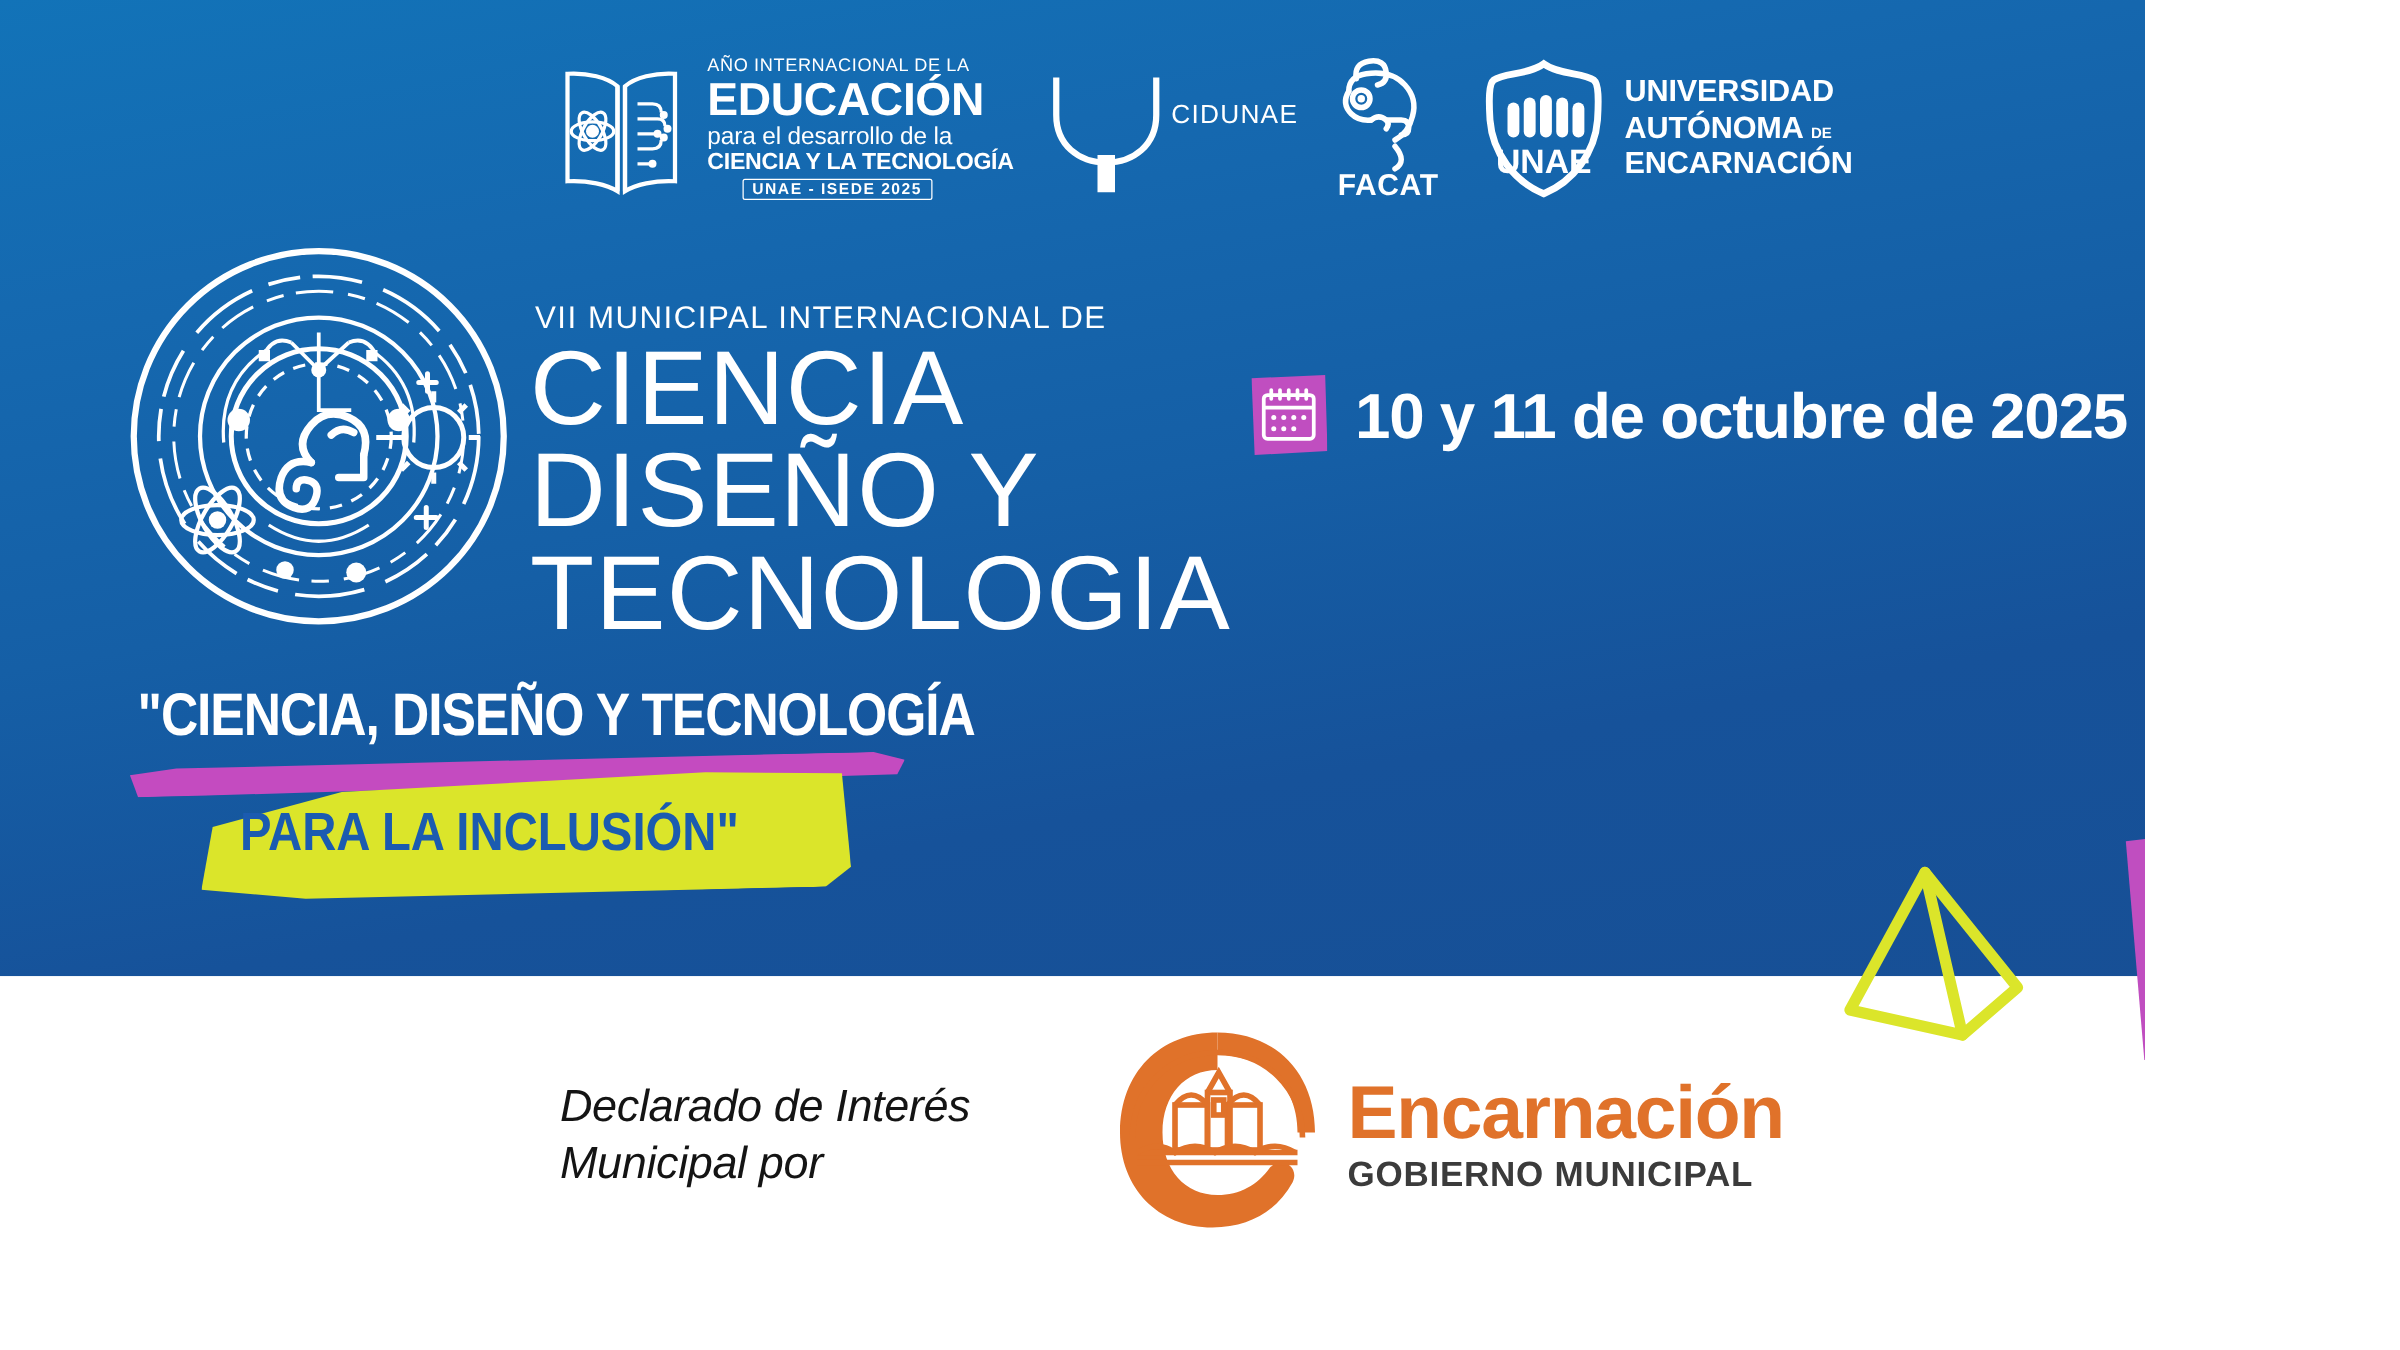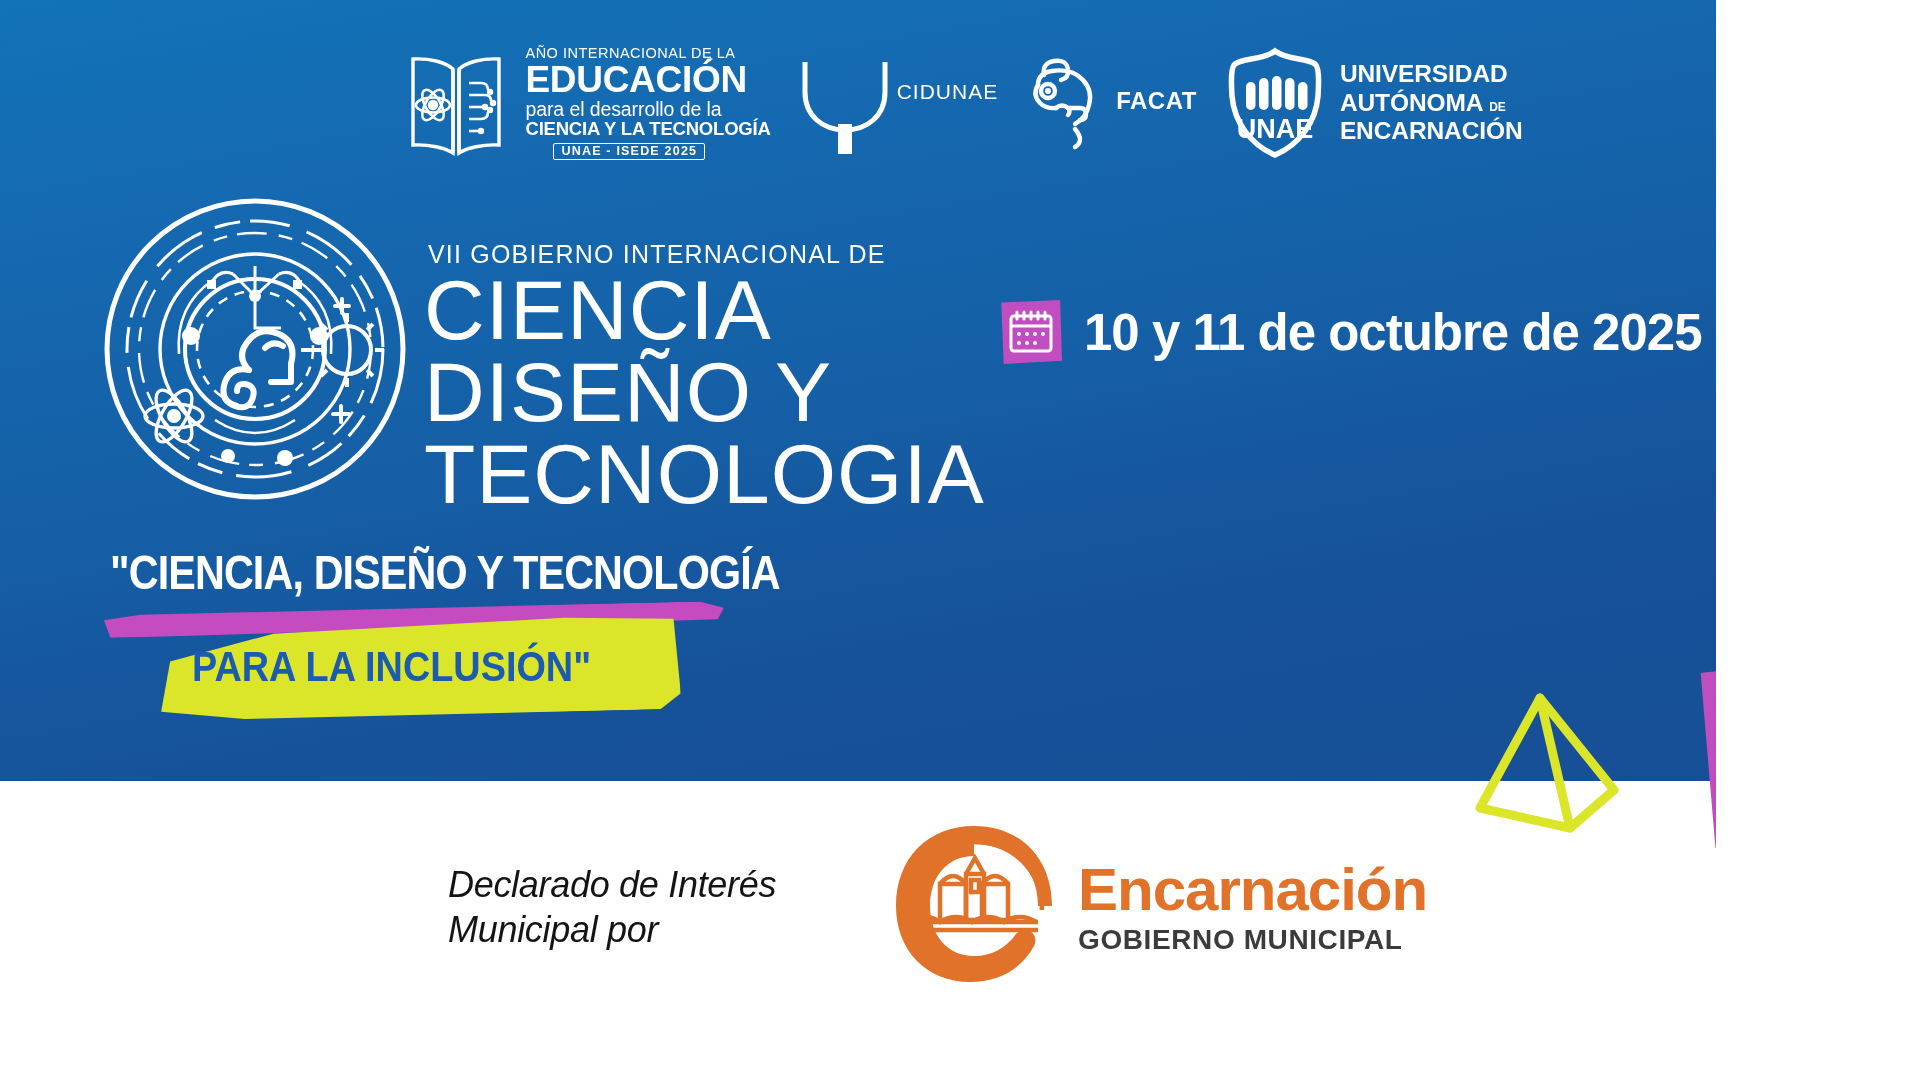--- a/index.html
+++ b/index.html
@@ -37,21 +37,21 @@
   .edu-l4{font-size:18.5px;font-weight:800;letter-spacing:-.2px;margin-top:1px;}
   .edu-l5{display:inline-block;margin-top:4px;border:1.6px solid #fff;border-radius:2px;
     padding:1.5px 7px;font-size:12.5px;font-weight:700;letter-spacing:1.2px;margin-left:28px;}
 
   
   .cid-logo{display:flex;flex-direction:row;align-items:center;margin-right:26px;padding-top:2px;}
   .cid-mark{width:104px;height:100px;}
   .cid-word{margin-top:-24px;font-size:21px;color:#fff;letter-spacing:1px;font-weight:400;position:relative;}
 
   
-  .facat-logo{display:flex;flex-direction:row;align-items:center;margin-right:26px;}
+  .facat-logo{display:flex;flex-direction:column;align-items:center;margin-right:26px;}
   .facat-mark{width:92px;height:96px;}
   .facat-word{margin-top:-4px;font-size:24px;font-weight:800;color:#fff;letter-spacing:.5px;}
 
   
   .unae-logo{display:flex;align-items:center;gap:13px;}
   .unae-shield{width:104px;height:114px;flex:0 0 auto;}
   .unae-text{color:#fff;font-size:24.5px;font-weight:800;line-height:1.17;letter-spacing:-.1px;}
   .unae-text .sm{font-size:12px;font-weight:800;}
 
   
@@ -260,21 +260,21 @@
       <path d="M228 162 H206"></path>
     </g>
 
     <g stroke="#fff" stroke-width="4" stroke-linecap="round">
       <path d="M240 118 h14 M247 111 v14"></path>
       <path d="M238 226 h16 M246 218 v16"></path>
     </g>
   </svg>
 
   <div class="title-wrap">
-    <div class="t-pre">VII GOBIERNO INTERNACIONAL DE</div>
+    <div class="t-pre">VII MUNICIPAL INTERNACIONAL DE</div>
     <div class="t-big row1">CIENCIA</div>
     <div class="t-big row2">DISEÑO Y</div>
     <div class="t-big row3">TECNOLOGIA</div>
   </div>
 
   <div class="slogan">
     <div class="slogan-line1">"CIENCIA, DISEÑO Y TECNOLOGÍA</div>
     <div class="stroke-magenta"></div>
     <div class="stroke-yellow"></div>
     <div class="slogan-line2">PARA LA INCLUSIÓN"</div>

